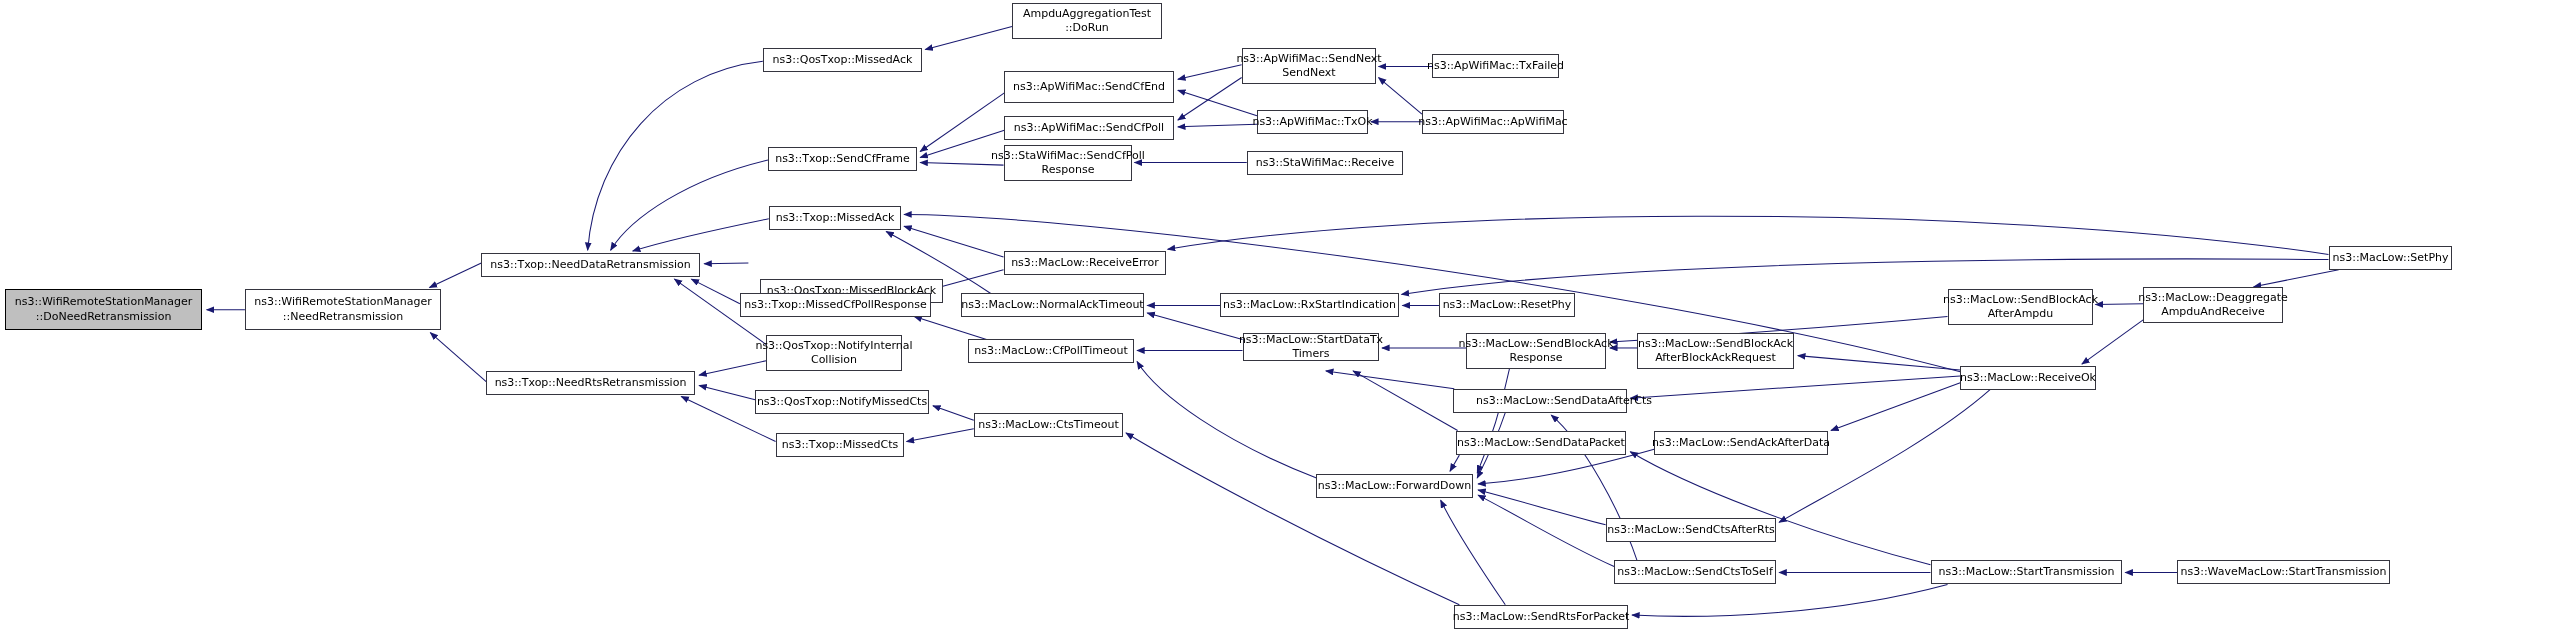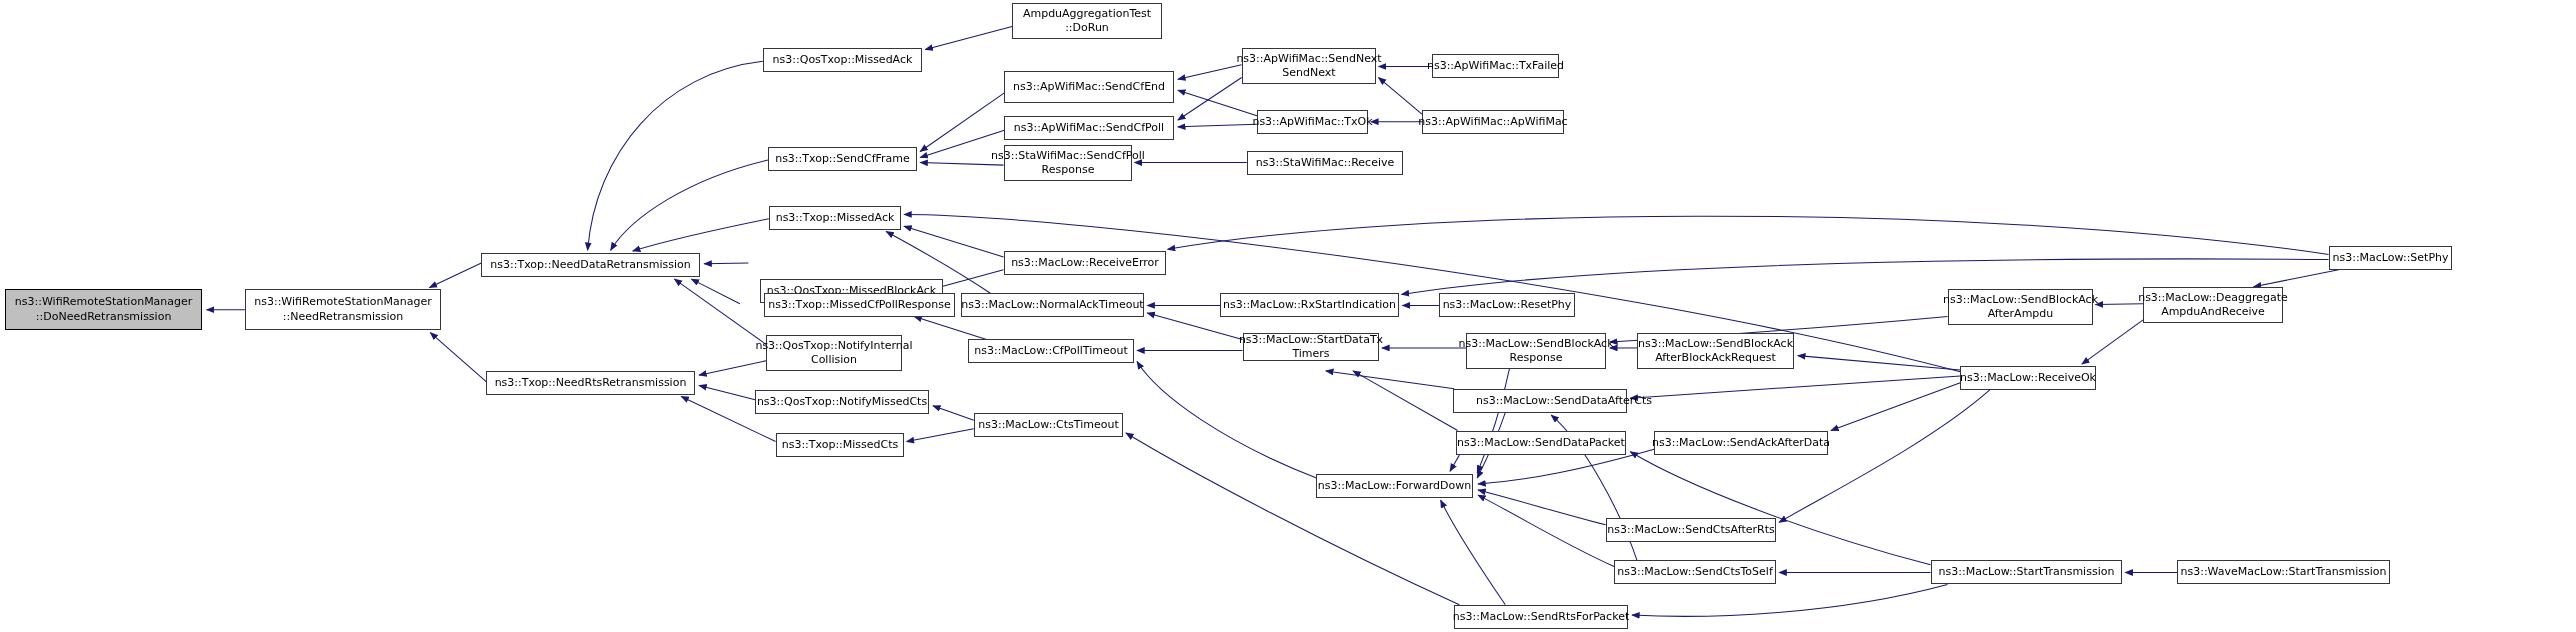--- a/index.html
+++ b/index.html
@@ -174,21 +174,21 @@
       </div>
       <div class="node" title="ns3::Txop::MissedAck" style="left: 769px; top: 206px; width: 132px; height: 24px;">
         <span>ns3::Txop::MissedAck</span>
       </div>
       <div class="node" title="ns3::QosTxop::MissedBlockAck" style="left: 760px; top: 251px; width: 183px; height: 24px; margin-top: 28px;">
         <span>ns3::QosTxop::MissedBlockAck</span>
       </div>
       <div class="node" title="ns3::MacLow::ReceiveError" style="left: 1004px; top: 251px; width: 162px; height: 24px;">
         <span>ns3::MacLow::ReceiveError</span>
       </div>
-      <div class="node" title="ns3::Txop::MissedCfPollResponse" style="left: 740px; top: 293px; width: 191px; height: 24px; margin-left: 24px;">
+      <div class="node" title="ns3::Txop::MissedCfPollResponse" style="left: 740px; top: 293px; width: 191px; height: 24px;">
         <span>ns3::Txop::MissedCfPollResponse</span>
       </div>
       <div class="node" title="ns3::MacLow::NormalAckTimeout" style="left: 961px; top: 293px; width: 183px; height: 24px;">
         <span>ns3::MacLow::NormalAckTimeout</span>
       </div>
       <div class="node" title="ns3::MacLow::RxStartIndication" style="left: 1220px; top: 293px; width: 179px; height: 24px;">
         <span>ns3::MacLow::RxStartIndication</span>
       </div>
       <div class="node" title="ns3::MacLow::ResetPhy" style="left: 1439px; top: 293px; width: 136px; height: 24px;">
         <span>ns3::MacLow::ResetPhy</span>

